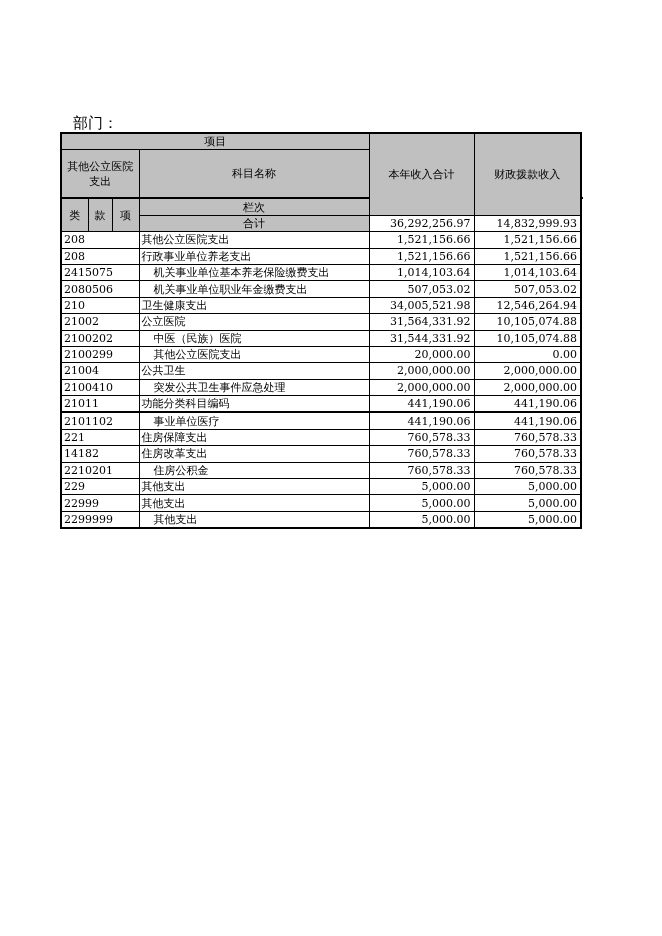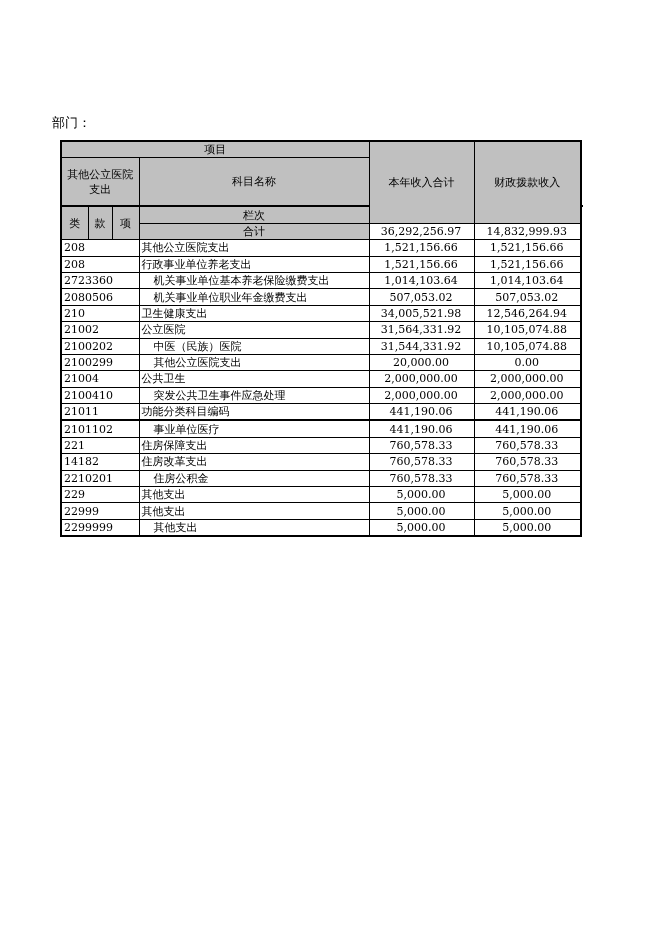--- a/index.html
+++ b/index.html
@@ -1,22 +1,22 @@
 <!DOCTYPE html>
 <html><head>
 <meta charset="utf-8">
 <style>
   html, body { margin:0; padding:0; background:#ffffff; }
   body { width:662px; height:936px; position:relative; overflow:hidden;
          font-family:"DejaVu Serif","Liberation Serif",serif; font-size:11px; color:#000; }
-  .dept { position:absolute; left:52px; top:114px; font-size:13px; }
-  .sheet { position:absolute; left:60px; top:140px; width:520px; border-collapse:collapse; table-layout:fixed;border-radius:12px; }
+  .dept { position:absolute; left:73px; top:114px; font-size:15px; }
+  .sheet { position:absolute; left:60px; top:132px; width:520px; border-collapse:collapse; table-layout:fixed;border-radius:12px; }
   .sheet td { border:1px solid #000; padding:0 2px; height:15.4px; line-height:15px; white-space:nowrap; overflow:hidden; }
   .hd { background:#c0c0c0; text-align:center; }
-  .r { text-align:center; padding-right:3px !important; }
+  .r { text-align:right; padding-right:3px !important; }
   .ind { padding-left:14px !important; }
   .thick-b { border-bottom:2px solid #000 !important; }
   .thick-t { border-top:2px solid #000 !important; }
   .outer-l { border-left:2px solid #000 !important; }
   .outer-r { border-right:2px solid #000 !important; }
   .outer-b td { border-bottom:2px solid #000 !important; }
   .tall { height:47px !important; line-height:15px; white-space:normal !important; }
 </style>
 </head>
 <body>
@@ -62,21 +62,21 @@
         <td class="r">1,521,156.66</td>
         <td class="r outer-r">1,521,156.66</td>
       </tr>
       <tr>
         <td class="outer-l" colspan="3">208</td>
         <td class="">行政事业单位养老支出</td>
         <td class="r">1,521,156.66</td>
         <td class="r outer-r">1,521,156.66</td>
       </tr>
       <tr>
-        <td class="outer-l" colspan="3">2723360</td>
+        <td class="outer-l" colspan="3">2415075</td>
         <td class="ind">机关事业单位基本养老保险缴费支出</td>
         <td class="r">1,014,103.64</td>
         <td class="r outer-r">1,014,103.64</td>
       </tr>
       <tr>
         <td class="outer-l" colspan="3">2080506</td>
         <td class="ind">机关事业单位职业年金缴费支出</td>
         <td class="r">507,053.02</td>
         <td class="r outer-r">507,053.02</td>
       </tr>

